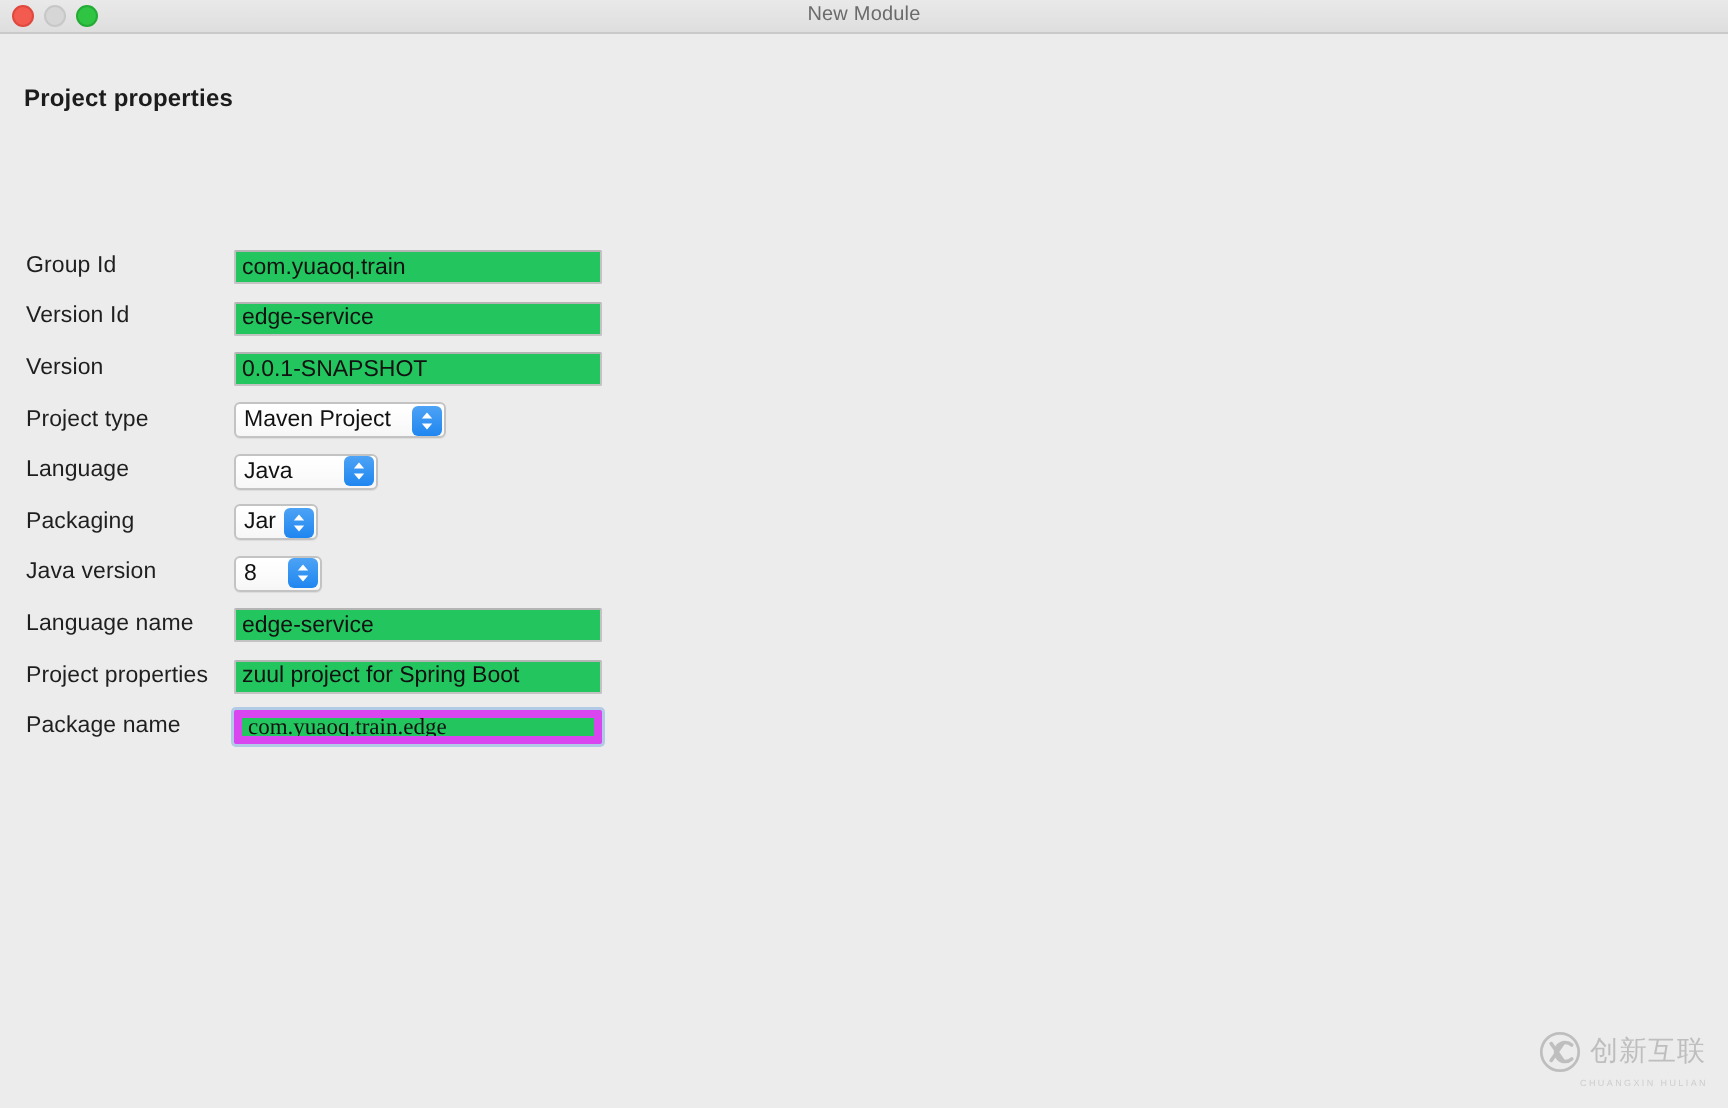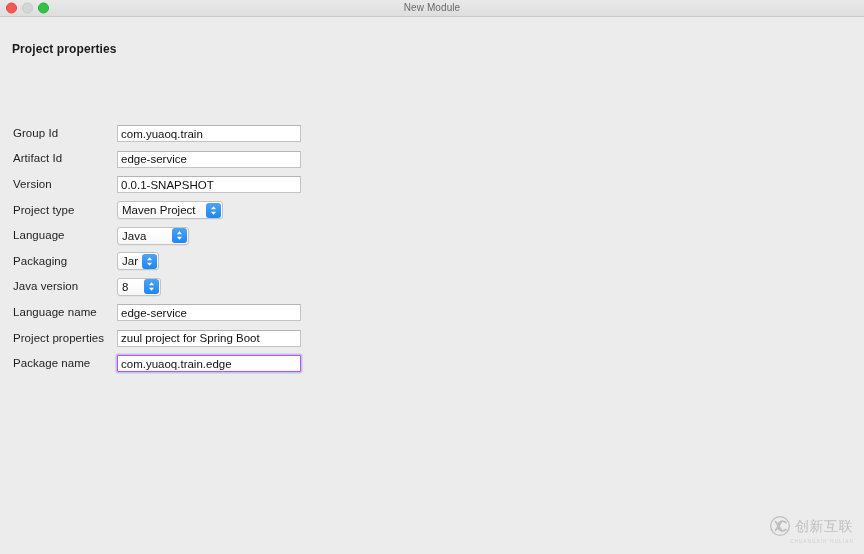--- a/index.html
+++ b/index.html
@@ -108,34 +108,35 @@
 
   
   .field-wrap {
     position: absolute;
     left: 117px;
   }
   .textfield {
     width: 184px;
     height: 17px;
     box-sizing: border-box;
-    background: #ffffff;
+    background: #22c55e;
     border: 1px solid #c3c3c3;
     border-top-color: #b4b4b4;
     border-radius: 1px;
     font-family: "Liberation Sans", sans-serif;
     font-size: 11.5px;
     color: #111111;
     padding: 0 3px;
     outline: none;
     line-height: 15px;
   }
   .textfield.focused {
-    border: 1px solid #d946ef;
+    border: 4px solid #d946ef;
     box-shadow: 0 0 0 1.5px rgba(129,175,226,0.55);
+    font-family: Liberation Serif, serif;
   }
 
   
   .popup {
     position: relative;
     height: 18px;
     box-sizing: border-box;
     background: linear-gradient(to bottom, #ffffff 0%, #fcfcfc 50%, #f6f6f6 100%);
     border: 1px solid #c3c3c3;
     border-radius: 3px;
@@ -224,21 +225,21 @@
   <div class="content">
 
     <div class="section-title">Project properties</div>
 
     <div class="form" id="form">
         <div class="row">
           <div class="row-label">Group Id</div>
           <div class="field-wrap"><input type="text" class="textfield" value="com.yuaoq.train" style=""></div>
         </div>
         <div class="row">
-          <div class="row-label">Artifact Id</div>
+          <div class="row-label">Version Id</div>
           <div class="field-wrap"><input type="text" class="textfield" value="edge-service" style=""></div>
         </div>
         <div class="row">
           <div class="row-label">Version</div>
           <div class="field-wrap"><input type="text" class="textfield" value="0.0.1-SNAPSHOT" style=""></div>
         </div>
         <div class="row">
           <div class="row-label">Project type</div>
           <div class="field-wrap"><div class="popup" style="width: 106px;">
               <span class="popup-label">Maven Project</span>

